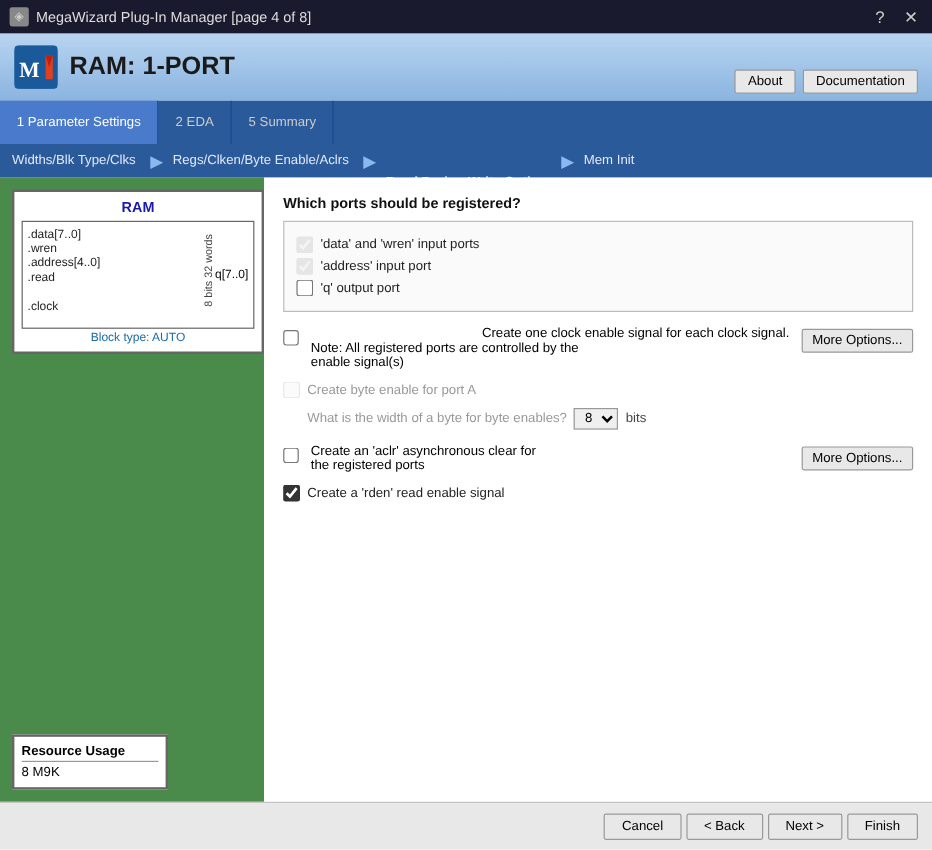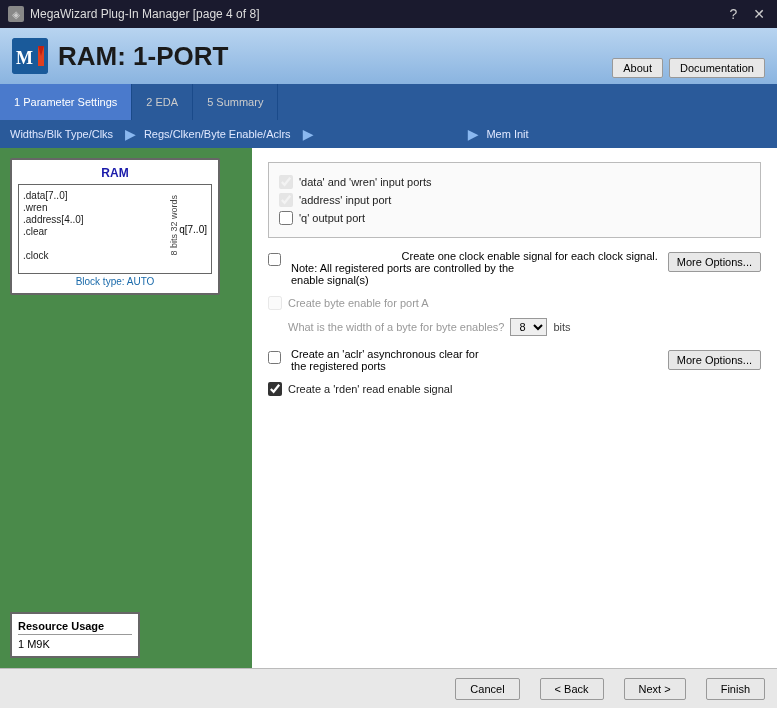--- a/index.html
+++ b/index.html
@@ -10,40 +10,40 @@
     #title-bar-left { display: flex; align-items: center; gap: 6px; }
     #title-bar-icon { width: 16px; height: 16px; background: #888; border-radius: 2px; font-size: 10px; display: flex; align-items: center; justify-content: center; color: #ccc; }
     #title-bar-text { font-size: 12px; color: #ddd; }
     #title-bar-controls { display: flex; gap: 8px; }
     .title-btn { background: none; border: none; color: #ccc; cursor: pointer; font-size: 14px; padding: 0 4px; }
 
     
     #header { background: linear-gradient(180deg, #b8d4f0 0%, #8ab4e0 100%); padding: 8px 12px; display: flex; align-items: center; justify-content: space-between; height: 56px; }
     #header-left { display: flex; align-items: center; gap: 10px; }
     #header-logo { width: 36px; height: 36px; background: #1a5a9a; border-radius: 4px; display: flex; align-items: center; justify-content: center; color: white; font-size: 18px; font-weight: bold; }
-    #header-title { font-size: 26px; font-weight: bold; color: #1a1a1a; }
+    #header-title { font-size: 21px; font-weight: bold; color: #1a1a1a; }
     #header-right { display: flex; gap: 6px; margin-top: 24px; }
     .header-btn { background: #e8e8e8; border: 1px solid #999; padding: 3px 10px; font-size: 11px; cursor: pointer; border-radius: 2px; }
 
     
     #tabs { background: #2a5a9a; display: flex; align-items: stretch; height: 36px; }
     .tab { padding: 4px 14px; color: #ccc; cursor: pointer; display: flex; align-items: center; font-size: 11px; border-right: 1px solid #1a4a8a; }
     .tab.active { background: #4a7acc; color: white; }
 
     
     #breadcrumb { background: #2a5a9a; display: flex; align-items: center; height: 28px; padding: 0 4px; }
     .bc-item { color: #e0e8ff; font-size: 11px; padding: 2px 10px 2px 6px; display: flex; align-items: center; position: relative; cursor: pointer; }
     .bc-item.active { color: white; font-weight: bold; margin-top: 36px; }
     .bc-arrow { color: #8ab8f0; font-size: 14px; margin: 0 2px; }
 
     
     #main { display: flex; height: calc(708px - 28px - 56px - 36px - 28px - 40px); }
 
     
-    #left-panel { width: 252px; background: #4a8a4a; padding: 10px; display: flex; flex-direction: column; gap: 8px; }
+    #left-panel { width: 220px; background: #4a8a4a; padding: 10px; display: flex; flex-direction: column; gap: 8px; }
     #ram-diagram { background: white; border: 2px solid #666; border-radius: 2px; width: 210px; padding: 6px; font-size: 10px; }
     #ram-title { text-align: center; font-weight: bold; font-size: 12px; color: #1a1aaa; margin-bottom: 4px; }
     #ram-inner { border: 1px solid #666; padding: 4px; position: relative; min-height: 90px; }
     .ram-port { font-size: 10px; color: #222; margin: 1px 0; }
     #ram-bits-label { position: absolute; right: 30px; top: 50%; transform: translateY(-50%) rotate(90deg); font-size: 9px; color: #444; white-space: nowrap; }
     #ram-q-port { position: absolute; right: 4px; top: 50%; transform: translateY(-50%); font-size: 10px; }
     #block-type { font-size: 10px; color: #1a6aaa; text-align: center; margin-top: 2px; }
 
     #resource-box { background: white; border: 2px solid #666; padding: 6px; width: 130px; margin-top: auto; }
     #resource-title { font-weight: bold; font-size: 11px; border-bottom: 1px solid #999; margin-bottom: 3px; padding-bottom: 2px; }
@@ -61,21 +61,21 @@
 
     .row-with-btn { display: flex; align-items: flex-start; gap: 10px; margin-bottom: 10px; }
     .row-content { flex: 1; }
     .more-btn { background: #e8e8e8; border: 1px solid #999; padding: 3px 8px; font-size: 11px; cursor: pointer; border-radius: 2px; white-space: nowrap; margin-top: 2px; }
 
     .inline-row { display: flex; align-items: center; gap: 6px; }
     .width-select { padding: 1px 4px; font-size: 11px; border: 1px solid #999; }
     .unit-label { font-size: 11px; color: #444; }
 
     
-    #footer { background: #e8e8e8; border-top: 1px solid #bbb; height: 40px; display: flex; align-items: center; justify-content: flex-end; padding: 0 12px; gap: 20px; }
+    #footer { background: #e8e8e8; border-top: 1px solid #bbb; height: 40px; display: flex; align-items: center; justify-content: flex-end; padding: 0 12px; gap: 4px; }
     .footer-btn { background: #e8e8e8; border: 1px solid #999; padding: 4px 14px; font-size: 11px; cursor: pointer; border-radius: 2px; }
     .footer-btn:disabled { color: #aaa; cursor: not-allowed; }
 
     
     .cb-checked { accent-color: #333; }
   </style>
 </head>
 <body>
 
 <div id="title-bar">
@@ -139,38 +139,39 @@
 
 <div id="main">
 
   <div id="left-panel">
     <div id="ram-diagram">
       <div id="ram-title">RAM</div>
       <div id="ram-inner">
         <div class="ram-port">.data[7..0]</div>
         <div class="ram-port">.wren</div>
         <div class="ram-port">.address[4..0]</div>
-        <div class="ram-port">.clear</div>
+        <div class="ram-port">.read</div>
         <div class="ram-port">&nbsp;</div>
         <div class="ram-port">.clock</div>
         <div id="ram-bits-label" style="writing-mode: vertical-rl; transform: rotate(180deg); position: absolute; right: 32px; top: 10px; font-size: 9px; color: #444;">8 bits 32 words</div>
         <div id="ram-q-port">q[7..0]</div>
       </div>
       <div id="block-type">Block type: AUTO</div>
     </div>
 
     <div style="flex:1;"></div>
 
     <div id="resource-box">
       <div id="resource-title">Resource Usage</div>
-      <div id="resource-value">1 M9K</div>
+      <div id="resource-value">8 M9K</div>
     </div>
   </div>
 
   <div id="right-panel">
+    <div class="section-question">Which ports should be registered?</div>
 
     <div class="option-group">
       <div class="option-row">
         <input type="checkbox" class="cb-checked" checked="" disabled="" style="">
         <label>'data' and 'wren' input ports</label>
       </div>
       <div class="option-row">
         <input type="checkbox" class="cb-checked" checked="" disabled="" style="">
         <label>'address' input port</label>
       </div>

